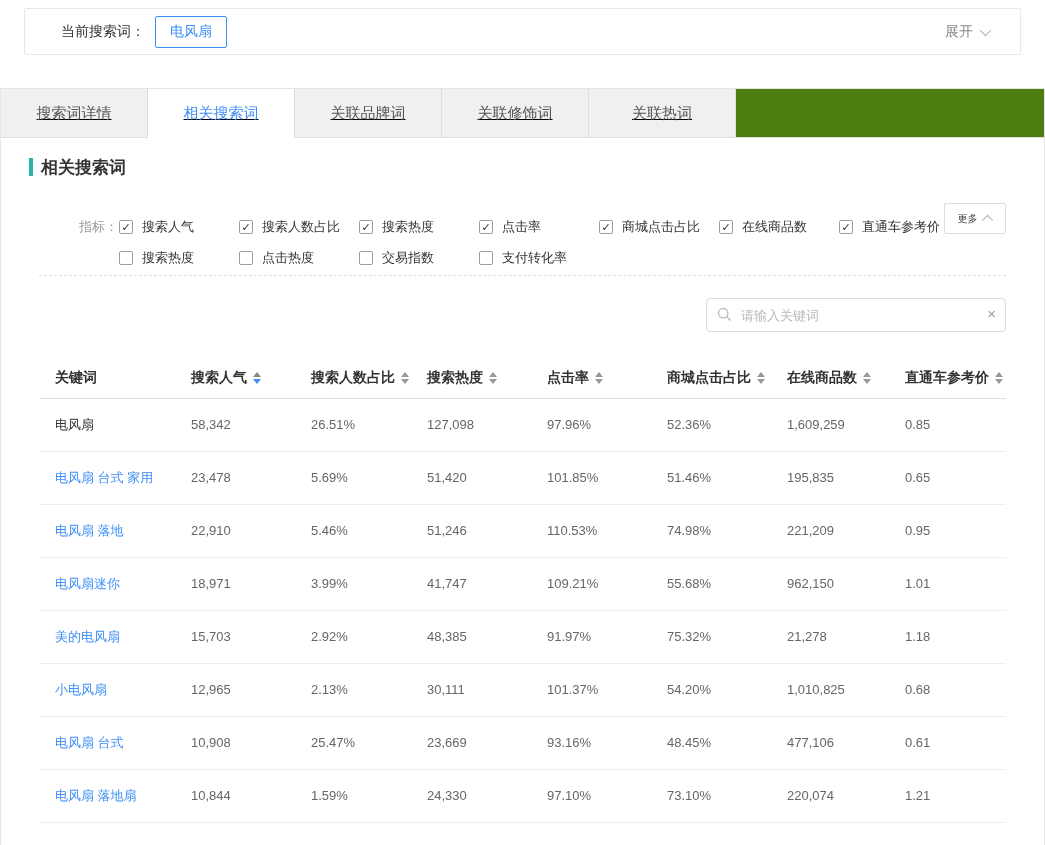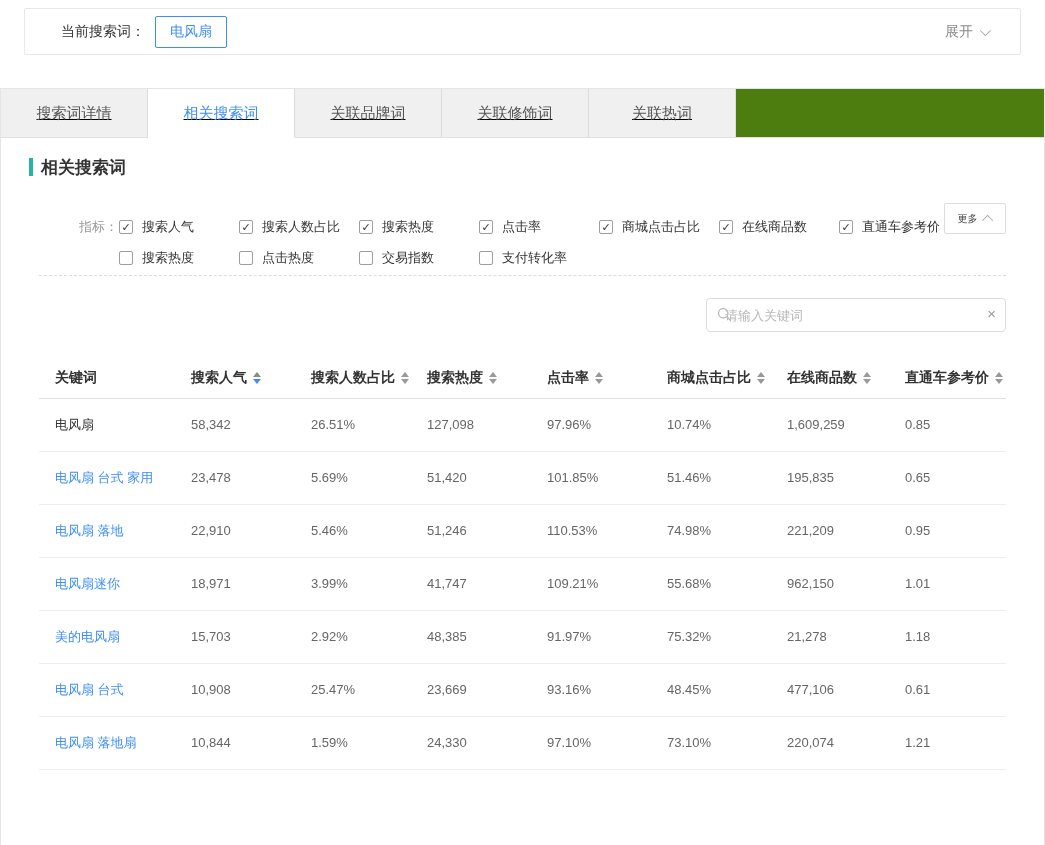--- a/index.html
+++ b/index.html
@@ -46,21 +46,21 @@
   .cb.checked::after { content:"✓"; font-size:11px; font-weight:bold; color:#333; line-height:1; }
   .more-btn { position:absolute; top:-2px; right:38px; width:62px; height:31px; border:1px solid #ddd;
     border-radius:2px; display:flex; align-items:center; justify-content:center; gap:7px;
     font-size:10px; color:#404040; cursor:pointer; background:#fff; }
   .dashed-sep { margin:8px 38px 0 38px; border-bottom:1px dashed #ddd; }
 
   
   .search-row { display:flex; justify-content:flex-end; margin:22px 38px 0 38px; }
   .search-box { position:relative; width:300px; height:34px; }
   .search-box input { width:100%; height:100%; border:1px solid #ddd; border-radius:4px;
-    padding:0 30px 0 18px; font-size:13px; color:#333; outline:none; }
+    padding:0 30px 0 34px; font-size:13px; color:#333; outline:none; }
   .search-box input::placeholder { color:#b8b8b8; }
   .mag-icon { position:absolute; left:11px; top:9px; }
   .clear-x { position:absolute; right:10px; top:7px; color:#999; font-size:15px; cursor:pointer; }
 
   
   .tbl-wrap { margin:26px 38px 0 38px; }
   table { width:100%; border-collapse:collapse; table-layout:fixed; }
   col.c0{width:136px;} col.c1{width:120px;} col.c2{width:116px;} col.c3{width:120px;}
   col.c4{width:120px;} col.c5{width:120px;} col.c6{width:118px;}
   th { text-align:right; font-size:14px; color:#333; font-weight:bold; height:40px;
@@ -269,21 +269,21 @@
             </th>
           </tr>
         </thead>
       <tbody id="tbody">
           <tr>
             <td class="kw">电风扇</td>
             <td>58,342</td>
             <td>26.51%</td>
             <td>127,098</td>
             <td>97.96%</td>
-            <td>10.74%</td>
+            <td>52.36%</td>
             <td>1,609,259</td>
             <td>0.85</td>
           </tr>
           <tr>
             <td class="kw link">电风扇 台式 家用</td>
             <td>23,478</td>
             <td>5.69%</td>
             <td>51,420</td>
             <td>101.85%</td>
             <td>51.46%</td>
@@ -314,20 +314,30 @@
             <td class="kw link">美的电风扇</td>
             <td>15,703</td>
             <td>2.92%</td>
             <td>48,385</td>
             <td>91.97%</td>
             <td>75.32%</td>
             <td>21,278</td>
             <td>1.18</td>
           </tr>
           <tr>
+            <td class="kw link">小电风扇</td>
+            <td>12,965</td>
+            <td>2.13%</td>
+            <td>30,111</td>
+            <td>101.37%</td>
+            <td>54.20%</td>
+            <td>1,010,825</td>
+            <td>0.68</td>
+          </tr>
+          <tr>
             <td class="kw link">电风扇 台式</td>
             <td>10,908</td>
             <td>25.47%</td>
             <td>23,669</td>
             <td>93.16%</td>
             <td>48.45%</td>
             <td>477,106</td>
             <td>0.61</td>
           </tr>
           <tr>

